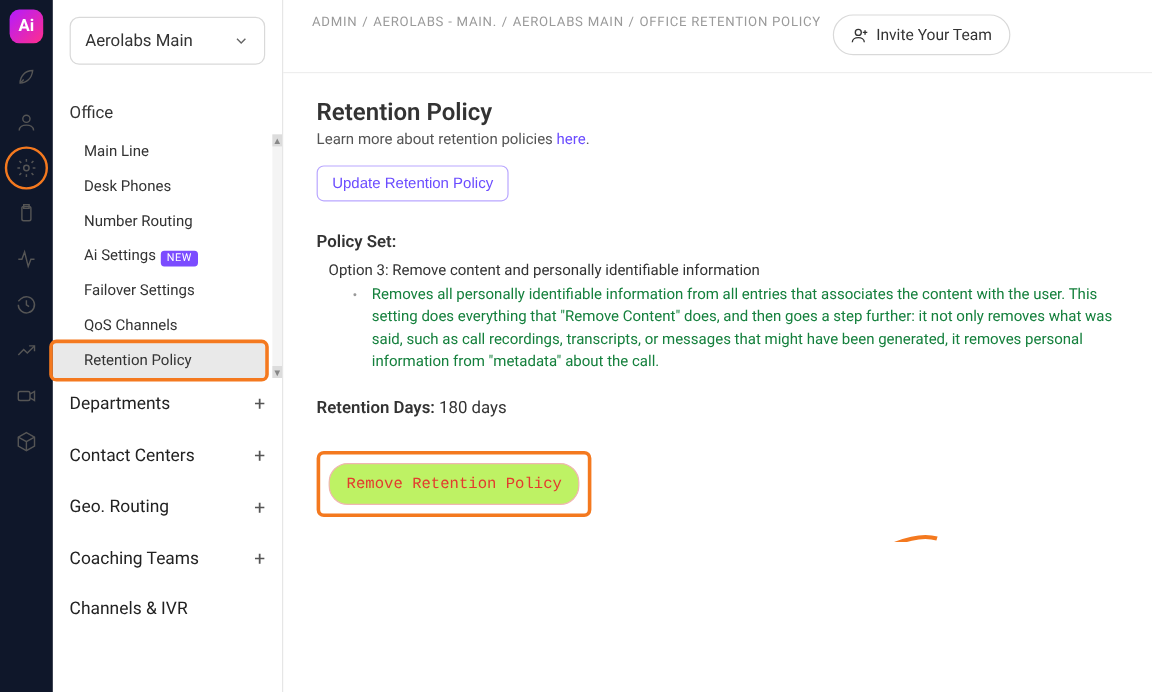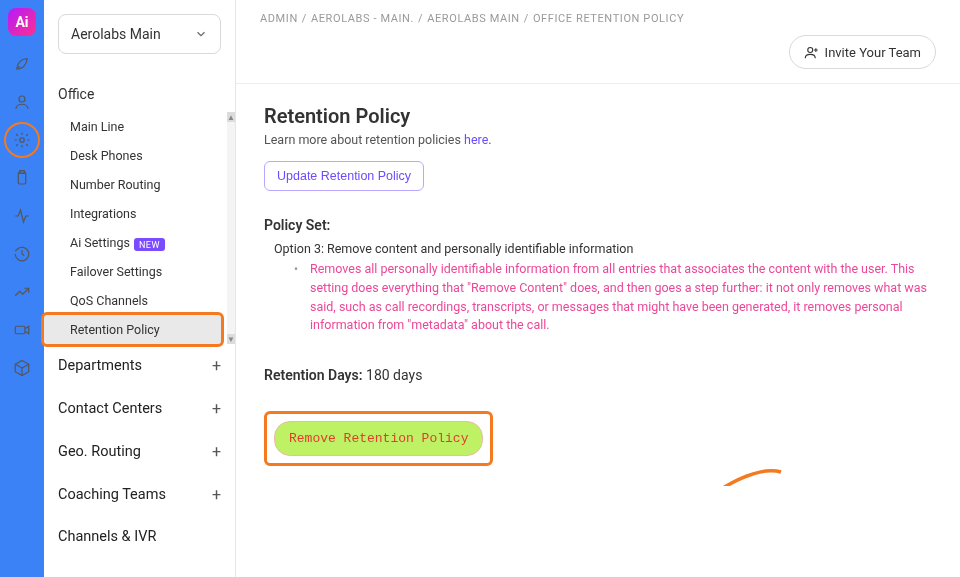--- a/index.html
+++ b/index.html
@@ -1,20 +1,20 @@
 <!DOCTYPE html>
 <html><head>
 <meta charset="utf-8">
 <style>
   * { box-sizing: border-box; margin: 0; padding: 0; }
   html, body { width: 960px; height: 577px; font-family: -apple-system, BlinkMacSystemFont, "Segoe UI", Roboto, Arial, sans-serif; color: #333; background: #fff; overflow: hidden; }
   .app { display: flex; height: 100%; }
 
   
-  .rail { width: 44px; background: #3b82f6; display: flex; flex-direction: column; align-items: center; padding-top: 8px; gap: 2px; }
+  .rail { width: 44px; background: #0f172a; display: flex; flex-direction: column; align-items: center; padding-top: 8px; gap: 2px; }
   .rail-logo { width: 28px; height: 28px; border-radius: 8px; background: linear-gradient(135deg,#b41bff,#ff2e8d); display:flex; align-items:center; justify-content:center; color:#fff; font-weight:700; font-size:14px; margin-bottom: 8px; }
   .rail-item { width: 36px; height: 36px; border-radius: 50%; display:flex; align-items:center; justify-content:center; color:#555; cursor:pointer; }
   .rail-item svg { width: 18px; height: 18px; stroke: #555; fill: none; stroke-width: 1.6; }
   .rail-item.active { border: 2.5px solid #f4791f; }
 
   
   .sidebar { width: 192px; border-right: 1px solid #e6e6e6; display:flex; flex-direction:column; }
   .org-select { margin: 14px 14px 8px; height: 40px; border: 1px solid #d9d9d9; border-radius: 8px; background:#fff; display:flex; align-items:center; justify-content:space-between; padding: 0 12px; cursor:pointer; font-size: 14px; color:#333; }
   .org-select svg { width: 14px; height: 14px; stroke:#666; fill:none; stroke-width:2; }
 
@@ -25,41 +25,41 @@
   .scroll-thumb-bot { position:absolute; right:0; bottom:0; width:8px; height:10px; background:#dcdcdc; display:flex; align-items:center; justify-content:center; color:#888; font-size:8px;}
   .tree-item { font-size: 12.5px; color:#333; padding: 7px 8px 7px 26px; cursor:pointer; border-radius: 3px; margin: 0 6px 0 0; position:relative; }
   .tree-item .badge { background:#7b4cff; color:#fff; font-size:9px; padding:1.5px 5px; border-radius:3px; margin-left:4px; letter-spacing:0.5px; }
   .tree-item.active { background:#e9e9e9; }
   .tree-item.highlight { outline: 3px solid #f4791f; outline-offset: 0; border-radius:3px; background:#e9e9e9;}
   .cat { display:flex; align-items:center; justify-content:space-between; padding: 12px 14px; font-size: 14.5px; color:#222; cursor:pointer;gap:29px; }
   .cat .plus { color:#555; font-size:16px; font-weight:400; }
 
   
   .main { flex:1; display:flex; flex-direction:column; }
-  .topbar { display:flex; flex-direction:column; padding: 12px 24px 14px; border-bottom:1px solid #eee; gap: 10px; }
+  .topbar { display:flex; flex-direction:row; padding: 12px 24px 14px; border-bottom:1px solid #eee; gap: 10px; }
   .crumbs { font-size: 11px; letter-spacing: 0.6px; color:#9a9a9a; }
   .crumbs span.sep { margin: 0 4px; }
   .topbar-actions { display:flex; justify-content:flex-end; gap: 10px; }
   .invite-btn { height:34px; border:1px solid #d9d9d9; border-radius:18px; background:#fff; display:flex; align-items:center; gap:6px; padding: 0 14px; font-size:13px; cursor:pointer; }
   .invite-btn svg { width:15px; height:15px; stroke:#333; fill:none; stroke-width:1.8;}
   .search-wrap { flex: 0 0 300px; height:34px; border-radius:18px; background:#f3f3f3; display:flex; align-items:center; padding:0 12px; gap:8px; }
   .search-wrap svg { width:15px;height:15px;stroke:#555;fill:none;stroke-width:2;}
   .search-wrap input { border:none; background:transparent; outline:none; font-size:13px; flex:1; color:#333;}
   .search-wrap input::placeholder { color:#888; }
 
   .content { padding: 20px 28px; overflow:auto; position:relative; }
   h1 { font-size: 20px; font-weight:600; margin-bottom: 4px; }
   .subtext { font-size: 12.5px; color:#555; margin-bottom: 14px; }
   .subtext a { color:#6b4cff; text-decoration:none; }
   .update-btn { display:inline-block; font-size:12.5px; color:#6b4cff; border:1px solid #b9a7ff; background:#fff; border-radius:6px; padding:7px 12px; cursor:pointer; }
   h3.section { font-size:14px; font-weight:600; margin-top: 26px; margin-bottom: 8px; }
   .opt-title { font-size:12.5px; color:#333; margin-left:10px; margin-bottom:4px; }
-  .opt-desc { font-size:12.5px; color:#ec4899; line-height:1.5; margin-left: 46px; position:relative; padding-left:0; }
+  .opt-desc { font-size:12.5px; color:#15803d; line-height:1.5; margin-left: 46px; position:relative; padding-left:0; }
   .opt-desc::before { content:"•"; position:absolute; left:-16px; color:#999; font-size:12px; top:0;}
-  .retdays { font-size:14px; margin-top: 32px; }
+  .retdays { font-size:14px; margin-top: 20px; }
   .retdays b { font-weight:600; }
   .remove-wrap { margin-top: 28px; display:inline-block; padding:7px; border:3px solid #f4791f; border-radius:6px; }
   .remove-btn { font-size:13px; color:#e33b2e; border:1px solid #f0b6b0; background:#bef264; border-radius:16px; padding:9px 14px; cursor:pointer;font-family:Liberation Mono, monospace; }
   .arrow-annot { position:absolute; left:470px; top:380px; }
   .arrow-annot svg { width:80px; height:40px; stroke:#f4791f; fill:none; stroke-width:3.5; }
 </style>
 </head>
 <body>
 
 <div class="app">
@@ -128,21 +128,20 @@
           <path d="M6 9l6 6 6-6"></path>
         </svg>
     </div>
     <div class="section-label">Office</div>
     <div class="tree">
       <div class="scroll-track"></div>
       <div class="scroll-thumb-top">▲</div>
       <div class="tree-item"><span>Main Line</span></div>
       <div class="tree-item"><span>Desk Phones</span></div>
       <div class="tree-item"><span>Number Routing</span></div>
-      <div class="tree-item"><span>Integrations</span></div>
       <div class="tree-item"><span>Ai Settings</span><span class="badge">NEW</span></div>
       <div class="tree-item"><span>Failover Settings</span></div>
       <div class="tree-item"><span>QoS Channels</span></div>
       <div class="tree-item active highlight"><span>Retention Policy</span></div>
       <div class="scroll-thumb-bot">▼</div>
     </div>
     <div class="cat">
         <span>Departments</span>
         <span class="plus">+</span>
       </div>

